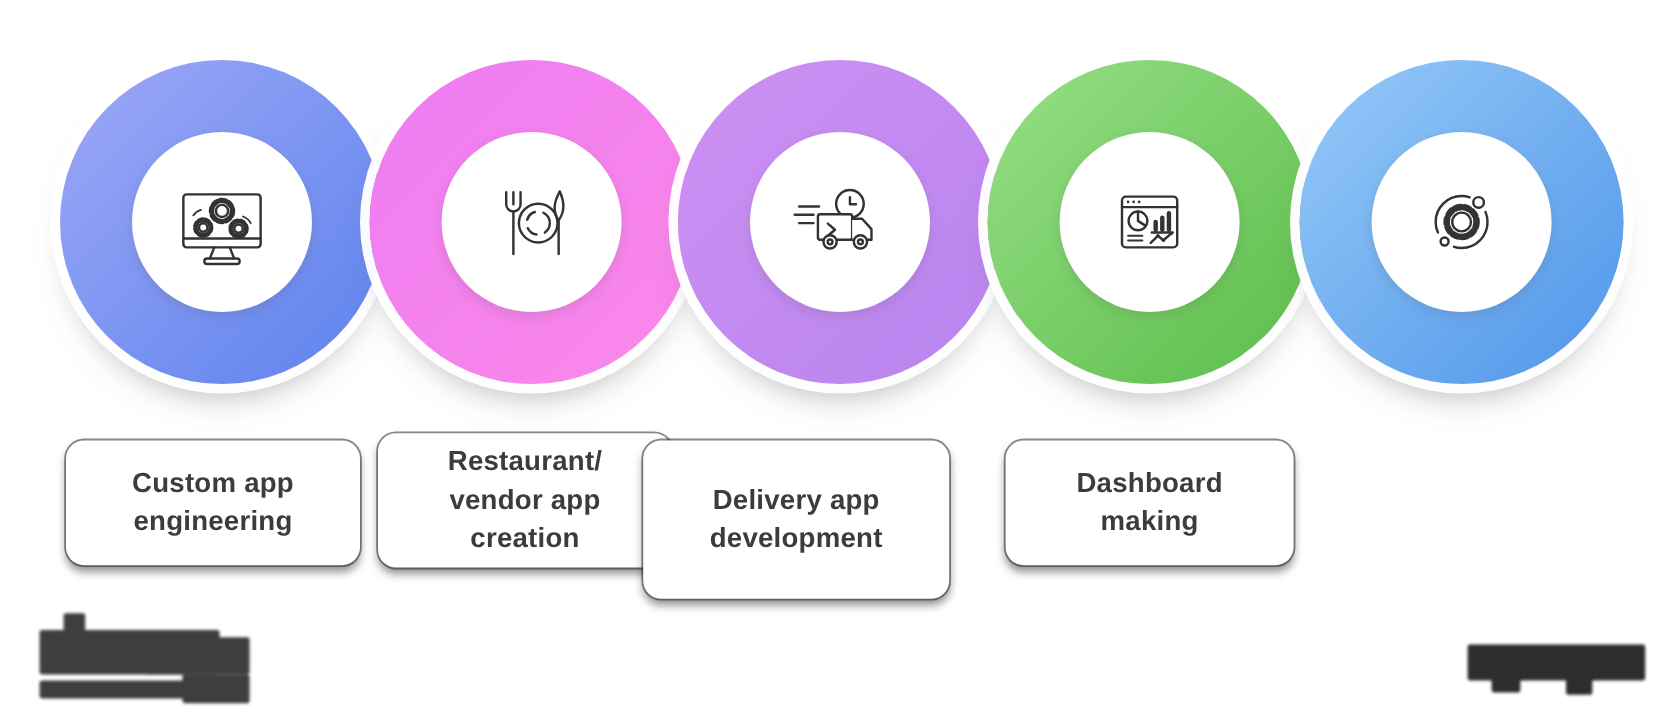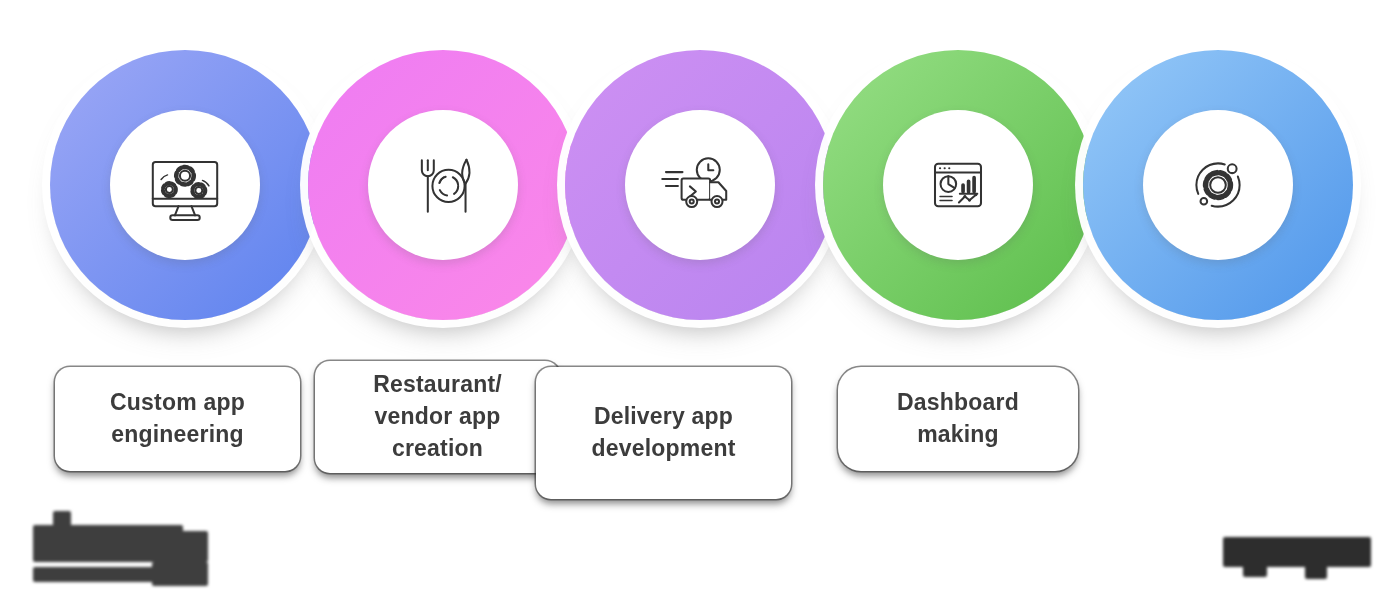--- a/index.html
+++ b/index.html
@@ -133,21 +133,21 @@
 creation</div>
   </div>
   <div class="label-card" style="left:55px;top:367px;width:245px;height:104px;">
     <div class="label-text">Custom app
 engineering</div>
   </div>
   <div class="label-card" style="left:536px;top:367px;width:255px;height:132px;">
     <div class="label-text">Delivery app
 development</div>
   </div>
-  <div class="label-card" style="left:838px;top:367px;width:240px;height:104px;border-radius:23px;">
+  <div class="label-card" style="left:838px;top:367px;width:240px;height:104px;">
     <div class="label-text">Dashboard
 making</div>
   </div>
 
   <div class="mark" style="left:0;top:0;width:220px;height:600px;">
     <div class="mark-piece" style="left:53px;top:511px;width:18px;height:20px;background:#3e3e3e;"></div>
     <div class="mark-piece" style="left:33px;top:525px;width:150px;height:37px;background:#3e3e3e;"></div>
     <div class="mark-piece" style="left:120px;top:531px;width:88px;height:31px;background:#3e3e3e;"></div>
     <div class="mark-piece" style="left:33px;top:567px;width:140px;height:15px;background:#3e3e3e;"></div>
     <div class="mark-piece" style="left:152px;top:562px;width:56px;height:24px;background:#3e3e3e;"></div>

